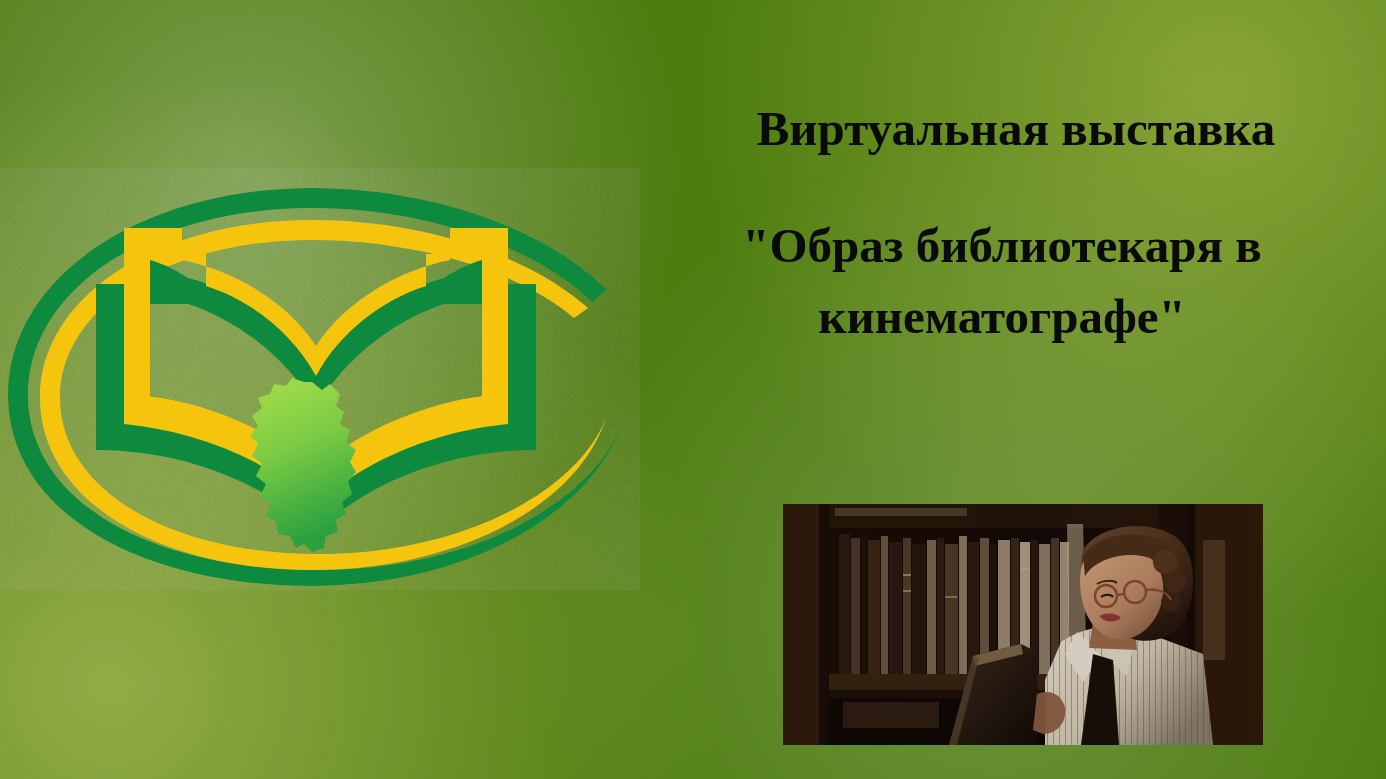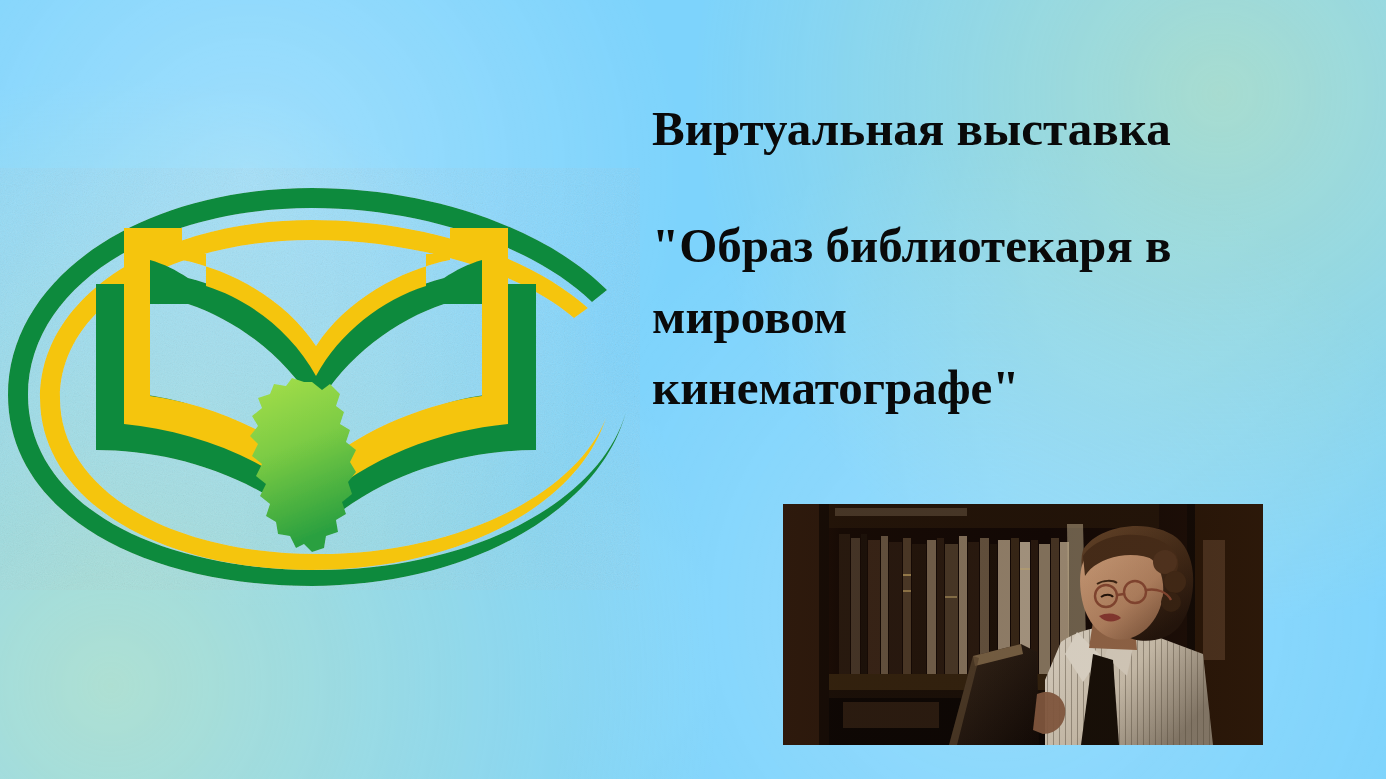--- a/index.html
+++ b/index.html
@@ -83,21 +83,21 @@
     width: 480px;
     height: 241px;
     overflow: hidden;
     background: #120805;
   }
   #still-photo svg { display: block; width: 100%; height: 100%; }
 </style>
 </head>
 <body>
 
-<div id="slide" style="background: #7dd3fc;">
+<div id="slide" style="background: #4d7c0f; text-align: center;">
 
   <div id="slide-texture"></div>
 
   <div id="logo">
     <svg viewBox="0 0 640 440" xmlns="http://www.w3.org/2000/svg" aria-label="library logo">
       <defs>
         <linearGradient id="mapGrad" x1="0" y1="0" x2="0.25" y2="1">
           <stop offset="0%" stop-color="#a6df49"></stop>
           <stop offset="45%" stop-color="#7dcc44"></stop>
           <stop offset="100%" stop-color="#2aa03f"></stop>
@@ -220,21 +220,20 @@
                  L 286 236 L 292 228 L 304 232 Z" fill="url(#mapGrad)"></path>
       </g>
     </svg>
   </div>
 
   <div id="text-block">
     <h1 id="exhibition-title" style="color: rgb(10, 10, 10);">Виртуальная выставка</h1>
 
     <div id="exhibition-subtitle" style="color: rgb(10, 10, 10);">
       <span class="sub-line">"Образ библиотекаря в</span>
-      <span class="sub-line">мировом</span>
       <span class="sub-line">кинематографе"</span>
     </div>
   </div>
 
   <div id="still-photo">
     <svg viewBox="0 0 480 241" preserveAspectRatio="none" xmlns="http://www.w3.org/2000/svg" aria-label="librarian reading">
       <defs>
         <linearGradient id="bgDark" x1="0" y1="0" x2="1" y2="0">
           <stop offset="0%" stop-color="#2b1509"></stop>
           <stop offset="12%" stop-color="#170b05"></stop>

